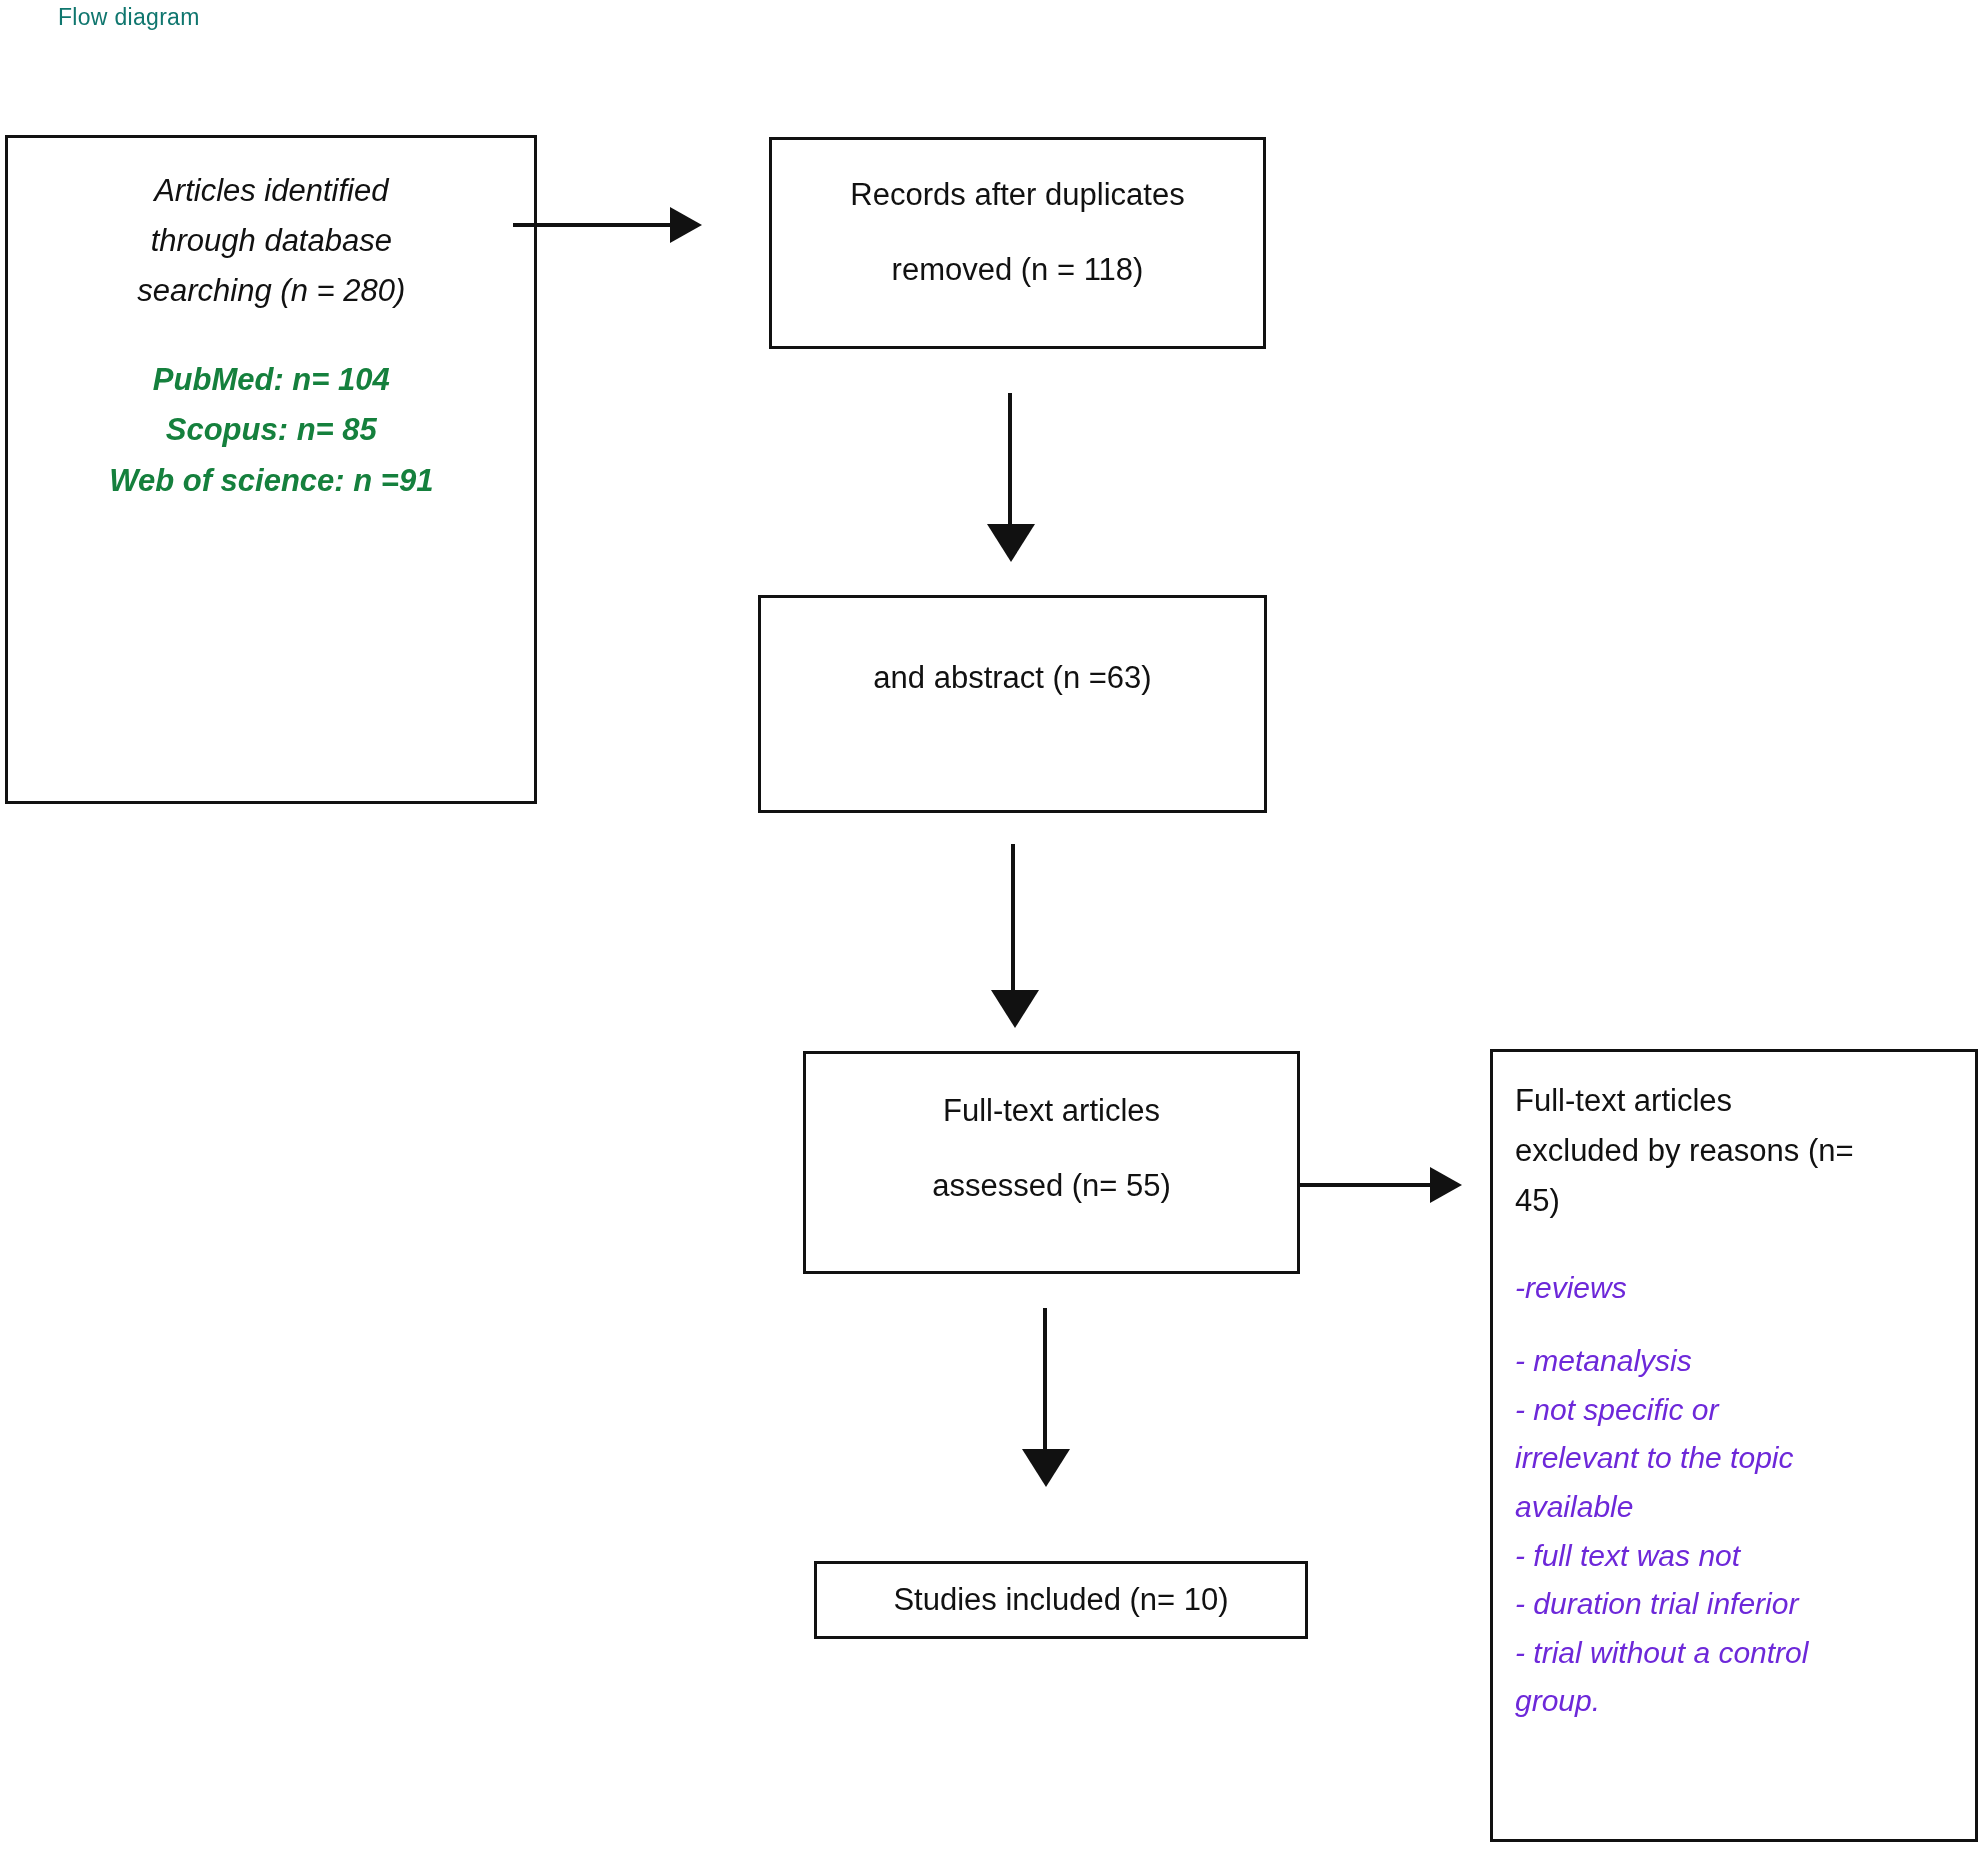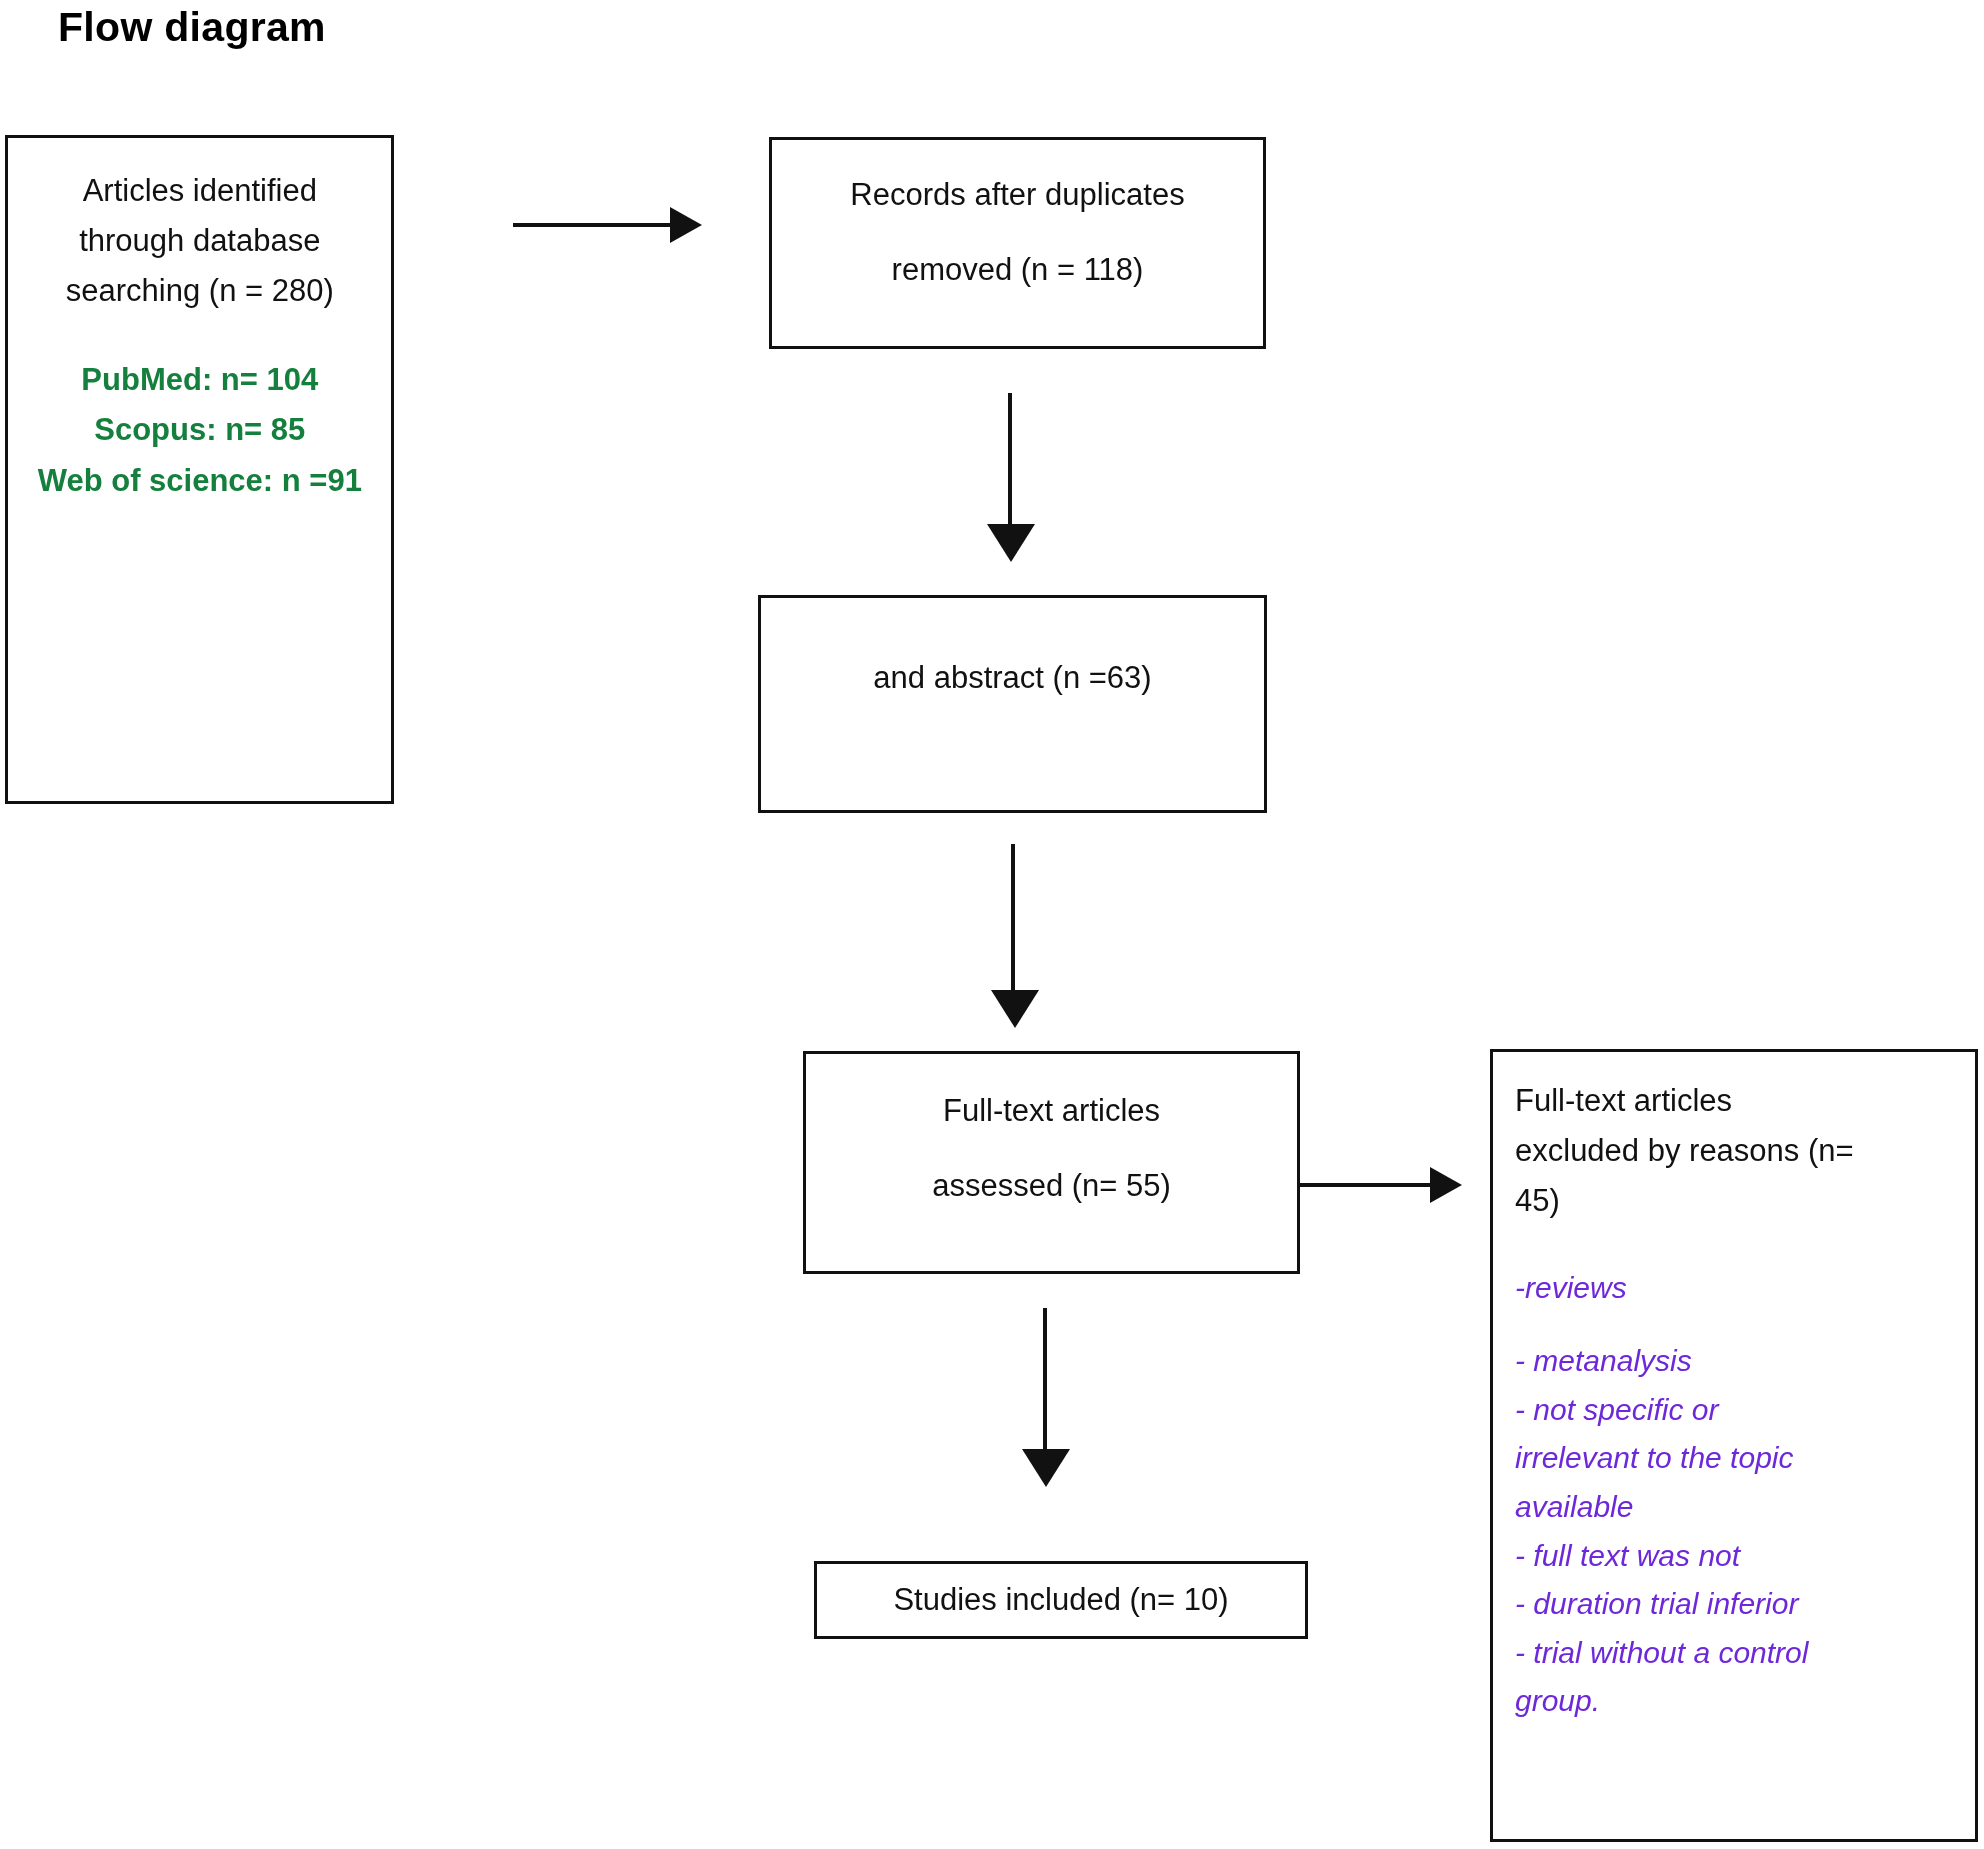--- a/index.html
+++ b/index.html
@@ -15,24 +15,24 @@
     position: relative;
     width: 1985px;
     height: 1849px;
     background: #ffffff;
     overflow: hidden;
   }
   .title {
     position: absolute;
     left: 58px;
     top: 4.2px;
-    font-size: 41px;
-    font-weight: bold;
+    font-size: 23px;
+    font-weight: normal;
     letter-spacing: 0.3px;
-    color: #000000;
+    color: #0f766e;
     white-space: nowrap;
   }
   .node {
     position: absolute;
     box-sizing: border-box;
     border: 3.7px solid #111111;
     background: #ffffff;
     display: flex;
     flex-direction: column;
   }
@@ -65,22 +65,23 @@
     text-align: left;
     font-size: 30px;
     line-height: 1.62;
     color: #6d28d9;
   }
   .gap-sm { height: 24.4px; }
   .gap-md { height: 39px; }
 
   
   #node-identified {
-    left: 5.3px; top: 135px; width: 389px; height: 669px;
-    justify-content: flex-start;
+    left: 5.3px; top: 135px; width: 532px; height: 669px;
+    justify-content: flex-start;
+    font-style: italic;
   }
   #node-identified .node-body { padding: 27.6px 18px 0 18px; }
 
   #node-duplicates {
     left: 769px; top: 137px; width: 497px; height: 212px;
     justify-content: flex-start;
   }
   #node-duplicates .node-body { padding: 30px 30px 0 30px; }
 
   #node-excluded-title {

